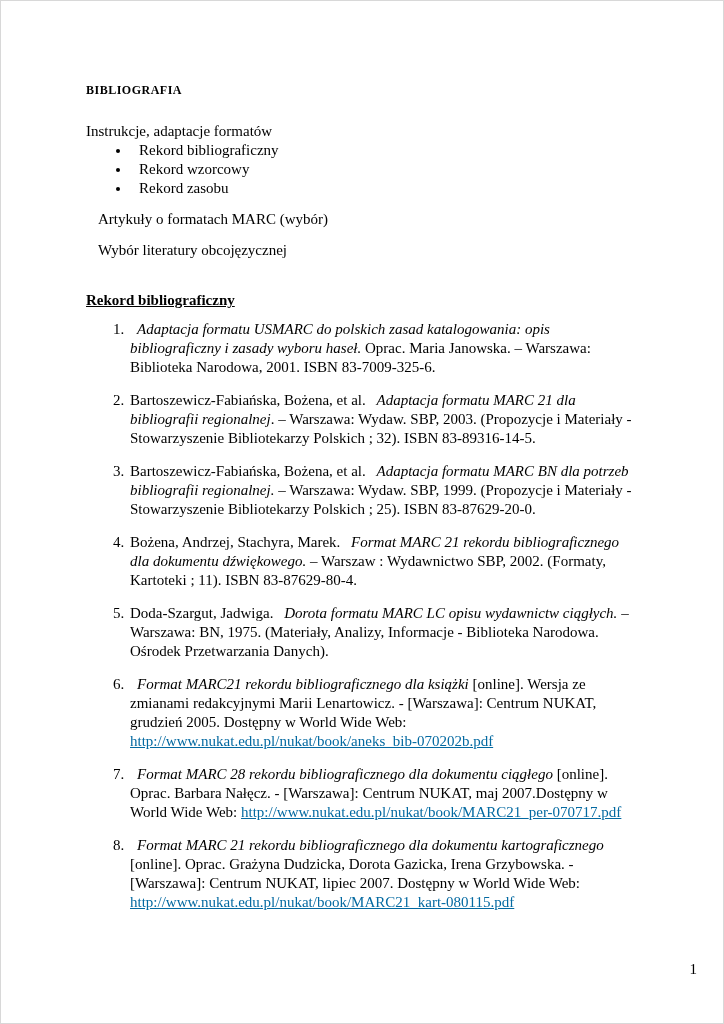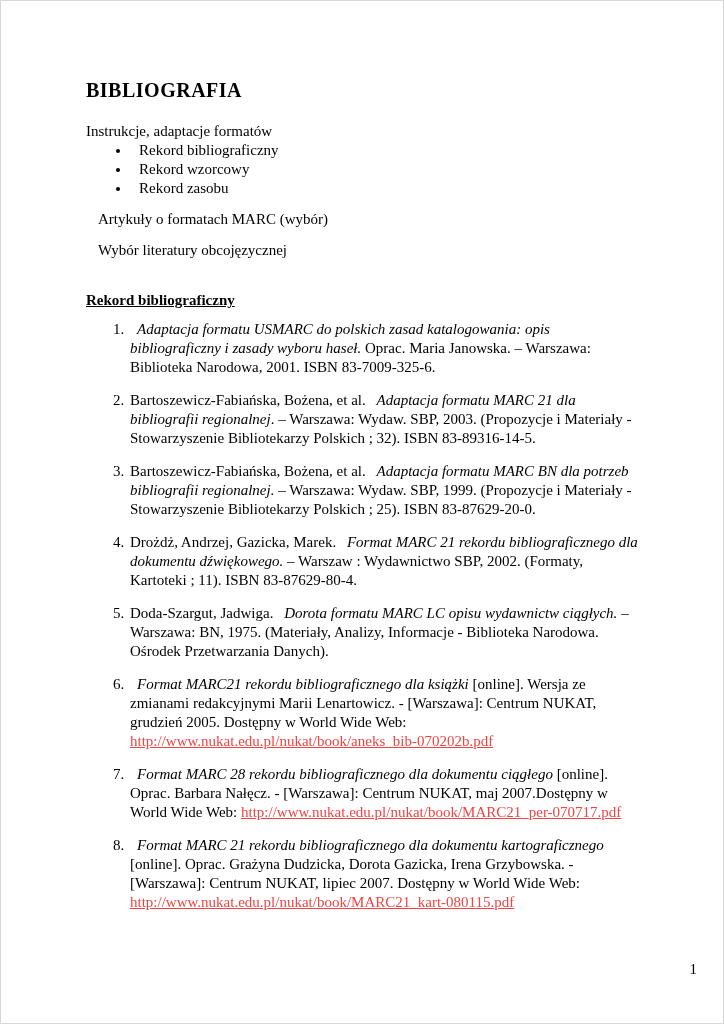--- a/index.html
+++ b/index.html
@@ -15,21 +15,21 @@
     background: #ffffff;
     border: 1px solid #d8d8d8;
     padding: 80px 84px 0 85px;
     font-family: "Liberation Serif", "DejaVu Serif", serif;
     font-size: 15px;
     line-height: 19px;
     color: #000000;
     overflow: hidden;
   }
   .doc-title {
-    font-size: 20px;
+    font-size: 12px;
     font-weight: bold;
     margin: 0 0 22px 0;
     letter-spacing: 0.5px;
   }
   .toc-intro {
     margin: 0;
   }
   ul.toc-bullets {
     margin: 0;
     padding-left: 45px;
@@ -63,21 +63,21 @@
     padding-left: 2px;
   }
   .italic {
     font-style: italic;
     margin-left: 7px;
   }
   .normal {
     font-style: normal;
   }
   a.link {
-    color: #ef4444;
+    color: #0369a1;
     text-decoration: underline;
     word-break: break-word;
   }
   .page-number {
     position: absolute;
     right: 26px;
     bottom: 44px;
     font-size: 15px;
   }
 </style>
@@ -99,21 +99,21 @@
   <p class="toc-line">Artykuły o formatach MARC (wybór)</p>
   <p class="toc-line">Wybór literatury obcojęzycznej</p>
 
 
   <h3 class="subsection-heading">Rekord bibliograficzny</h3>
 
   <ol class="bib-list">
       <li><span class="italic">Adaptacja formatu USMARC do polskich zasad katalogowania: opis bibliograficzny i zasady wyboru haseł.</span><span class="normal"> Oprac. Maria Janowska. – Warszawa: Biblioteka Narodowa, 2001. ISBN 83-7009-325-6.</span></li>
       <li><span class="normal">Bartoszewicz-Fabiańska, Bożena, et al. </span><span class="italic">Adaptacja formatu MARC 21 dla bibliografii regionalnej</span><span class="normal">. – Warszawa: Wydaw. SBP, 2003. (Propozycje i Materiały - Stowarzyszenie Bibliotekarzy Polskich ; 32). ISBN 83-89316-14-5.</span></li>
       <li><span class="normal">Bartoszewicz-Fabiańska, Bożena, et al. </span><span class="italic">Adaptacja formatu MARC BN dla potrzeb bibliografii regionalnej.</span><span class="normal"> – Warszawa: Wydaw. SBP, 1999. (Propozycje i Materiały - Stowarzyszenie Bibliotekarzy Polskich ; 25). ISBN 83-87629-20-0.</span></li>
-      <li><span class="normal">Drożdż, Andrzej, Gazicka, Marek. </span><span class="italic">Format MARC 21 rekordu bibliograficznego dla dokumentu dźwiękowego.</span><span class="normal"> – Warszaw : Wydawnictwo SBP, 2002. (Formaty, Kartoteki ; 11). ISBN 83-87629-80-4.</span></li>
+      <li><span class="normal">Bożena, Andrzej, Stachyra, Marek. </span><span class="italic">Format MARC 21 rekordu bibliograficznego dla dokumentu dźwiękowego.</span><span class="normal"> – Warszaw : Wydawnictwo SBP, 2002. (Formaty, Kartoteki ; 11). ISBN 83-87629-80-4.</span></li>
       <li><span class="normal">Doda-Szargut, Jadwiga. </span><span class="italic">Dorota formatu MARC LC opisu wydawnictw ciągłych.</span><span class="normal"> – Warszawa:  BN,  1975. (Materiały, Analizy, Informacje - Biblioteka Narodowa. Ośrodek Przetwarzania Danych).</span></li>
       <li><span class="italic">Format MARC21 rekordu bibliograficznego dla książki</span><span class="normal"> [online]. Wersja ze zmianami redakcyjnymi Marii Lenartowicz. - [Warszawa]: Centrum NUKAT, grudzień 2005. Dostępny w World Wide Web: </span><a href="#" class="link">http://www.nukat.edu.pl/nukat/book/aneks_bib-070202b.pdf</a></li>
       <li><span class="italic">Format MARC 28 rekordu bibliograficznego dla dokumentu ciągłego</span><span class="normal"> [online]. Oprac. Barbara Nałęcz. - [Warszawa]: Centrum NUKAT, maj 2007.Dostępny w World Wide Web:  </span><a href="#" class="link">http://www.nukat.edu.pl/nukat/book/MARC21_per-070717.pdf</a></li>
       <li><span class="italic">Format MARC 21 rekordu bibliograficznego dla dokumentu kartograficznego</span><span class="normal"> [online]. Oprac. Grażyna Dudzicka, Dorota Gazicka, Irena Grzybowska. - [Warszawa]: Centrum NUKAT, lipiec 2007. Dostępny w World Wide Web: </span><a href="#" class="link">http://www.nukat.edu.pl/nukat/book/MARC21_kart-080115.pdf</a></li>
     </ol>
 
   <div class="page-number">1</div>
 
 </div>
 

